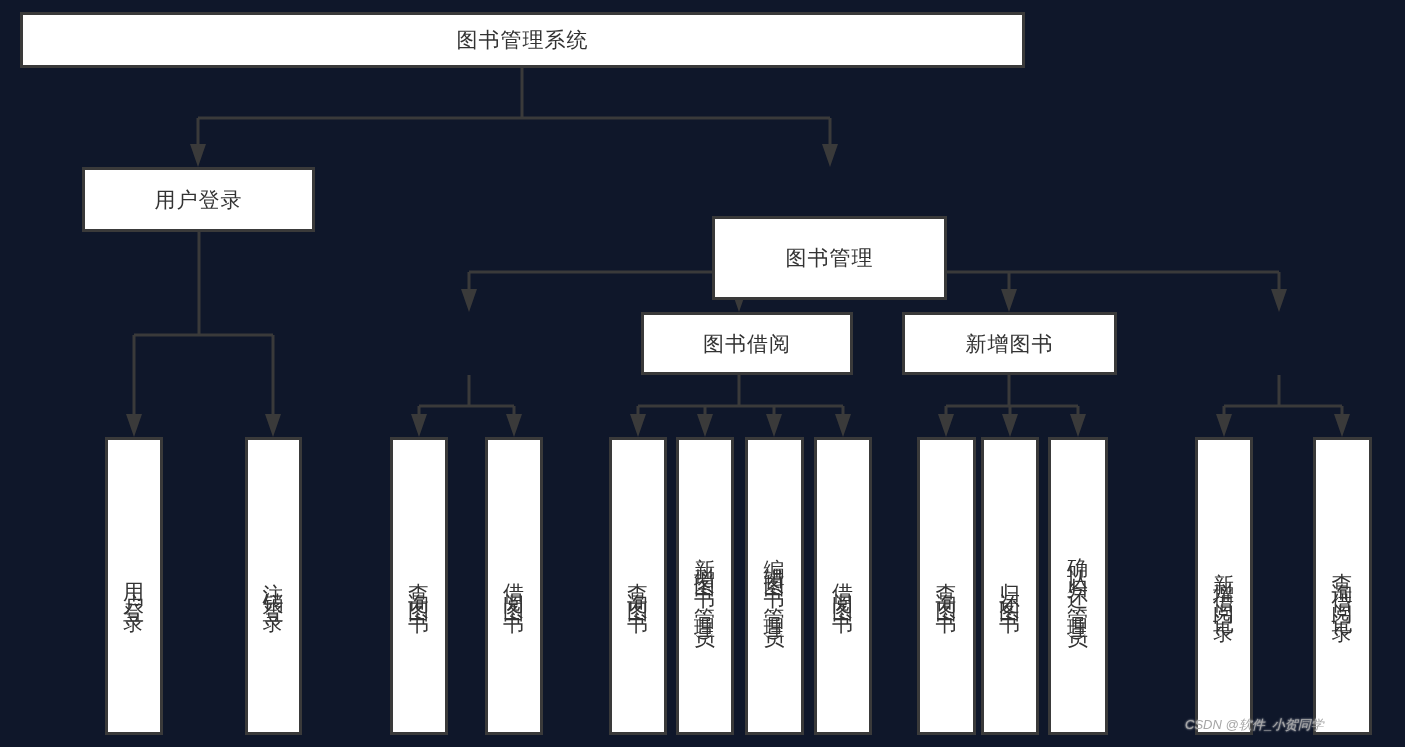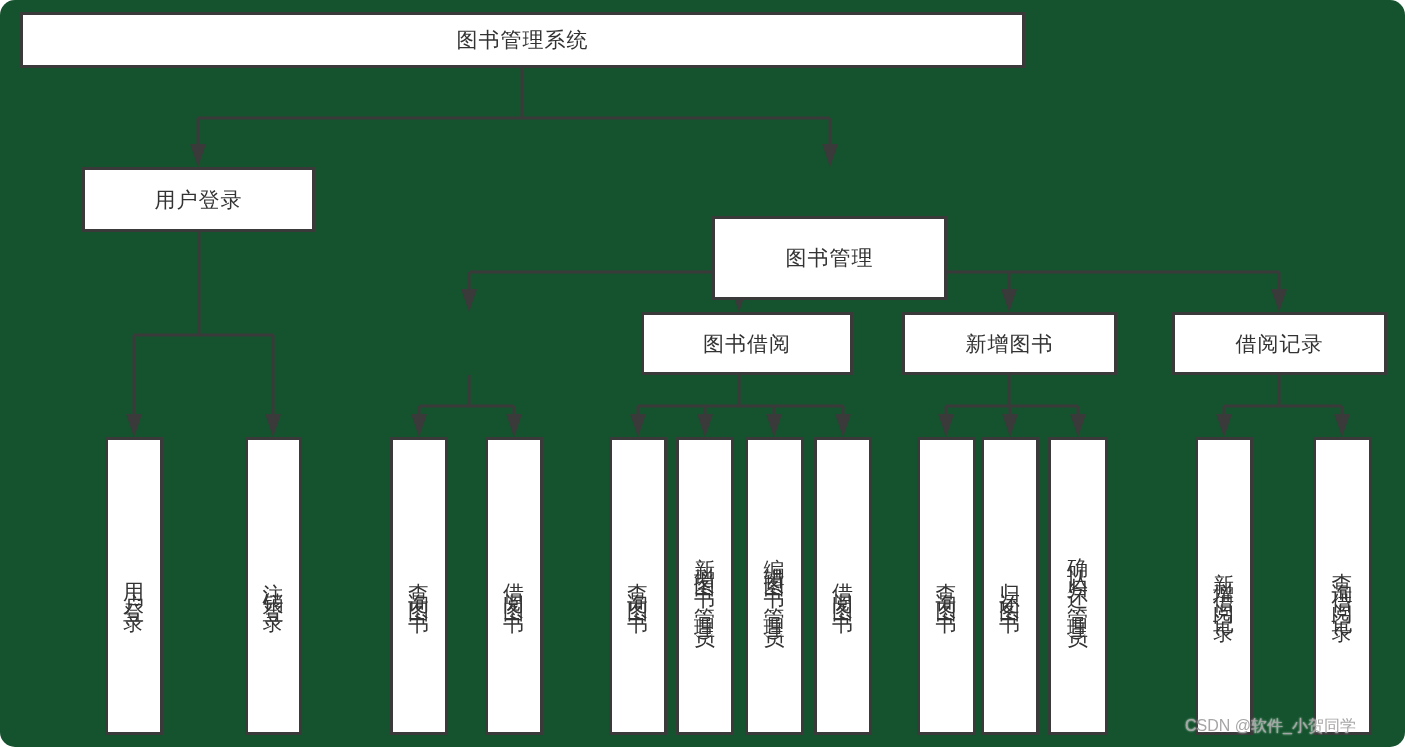--- a/index.html
+++ b/index.html
@@ -3,24 +3,23 @@
 <meta charset="utf-8">
 <style>
   :root{
     --line:#3a3a3a;
     --text:#333333;
   }
   html,body{margin:0;padding:0;background:#ffffff;}
   #canvas{
     position:relative;
     width:1405px;height:747px;
-    background:#14532d;
+    background:#0f172a;
     font-family:"Liberation Sans","DejaVu Sans",sans-serif;
     overflow:hidden;
-    border-radius:15px;
   }
   #connectors{
     position:absolute;left:0;top:0;z-index:0;
   }
   .hbox{
     position:absolute;
     box-sizing:border-box;
     border:3px solid var(--line);
     background:#ffffff;
     display:flex;align-items:center;justify-content:center;
@@ -38,25 +37,26 @@
     writing-mode:vertical-rl;
     text-orientation:mixed;
     letter-spacing:10px;
     line-height:1;
     z-index:1;
   }
   #watermark{
     position:absolute;
     left:1185px;top:716px;
     width:220px;
-    font-size:16px;
+    font-size:13px;
     color:#a6a6a6;
     text-shadow:0 0 2px #ffffff;
     white-space:nowrap;
     z-index:2;
+    font-style:italic;
   }
 </style>
 </head>
 <body>
 
 <div id="canvas">
 
   <svg id="connectors" width="1405" height="747" viewBox="0 0 1405 747">
     <g stroke="#3a3a3a" stroke-width="3" fill="none">
 
@@ -126,21 +126,20 @@
     </g>
   </svg>
 
   <div class="hbox" style="left:20px;top:12px;width:1005px;height:56px;">图书管理系统</div>
 
   <div class="hbox" style="left:82px;top:167px;width:233px;height:65px;">用户登录</div>
   <div class="hbox" style="left:712px;top:168px;width:235px;height:84px;margin-top:48px;">图书管理</div>
 
   <div class="hbox" style="left:633px;top:312px;width:212px;height:63px;margin-left:8px;">图书借阅</div>
   <div class="hbox" style="left:902px;top:312px;width:215px;height:63px;">新增图书</div>
-  <div class="hbox" style="left:1172px;top:312px;width:215px;height:63px;">借阅记录</div>
 
   <div class="vbox" style="left:105px;top:437px;width:58px;height:298px;">用户登录</div>
   <div class="vbox" style="left:245px;top:437px;width:57px;height:298px;">注销登录</div>
 
   <div class="vbox" style="left:390px;top:437px;width:58px;height:298px;">查询图书</div>
   <div class="vbox" style="left:485px;top:437px;width:58px;height:298px;">借阅图书</div>
 
   <div class="vbox" style="left:609px;top:437px;width:58px;height:298px;">查询图书</div>
   <div class="vbox" style="left:676px;top:437px;width:58px;height:298px;">新增图书（管理员）</div>
   <div class="vbox" style="left:745px;top:437px;width:59px;height:298px;">编辑图书（管理员）</div>

